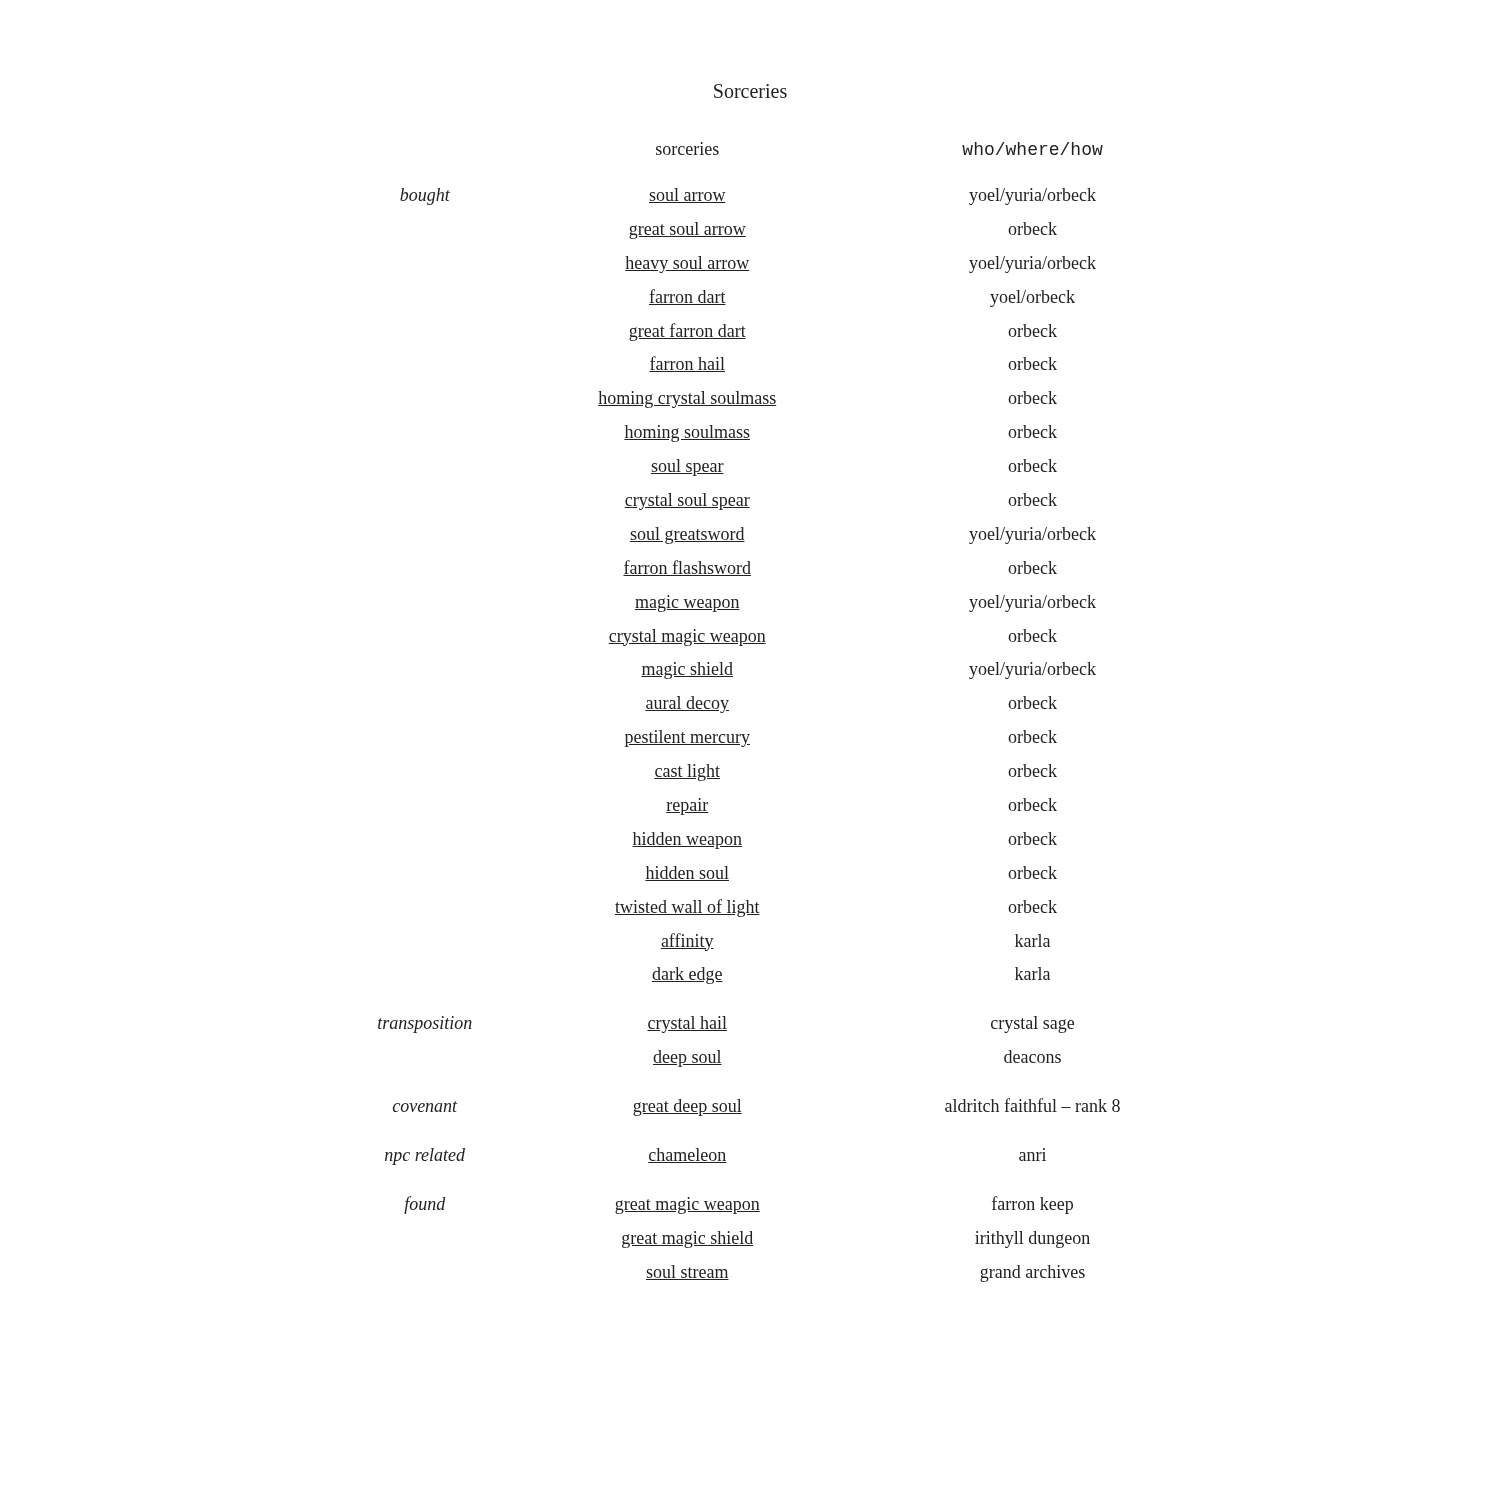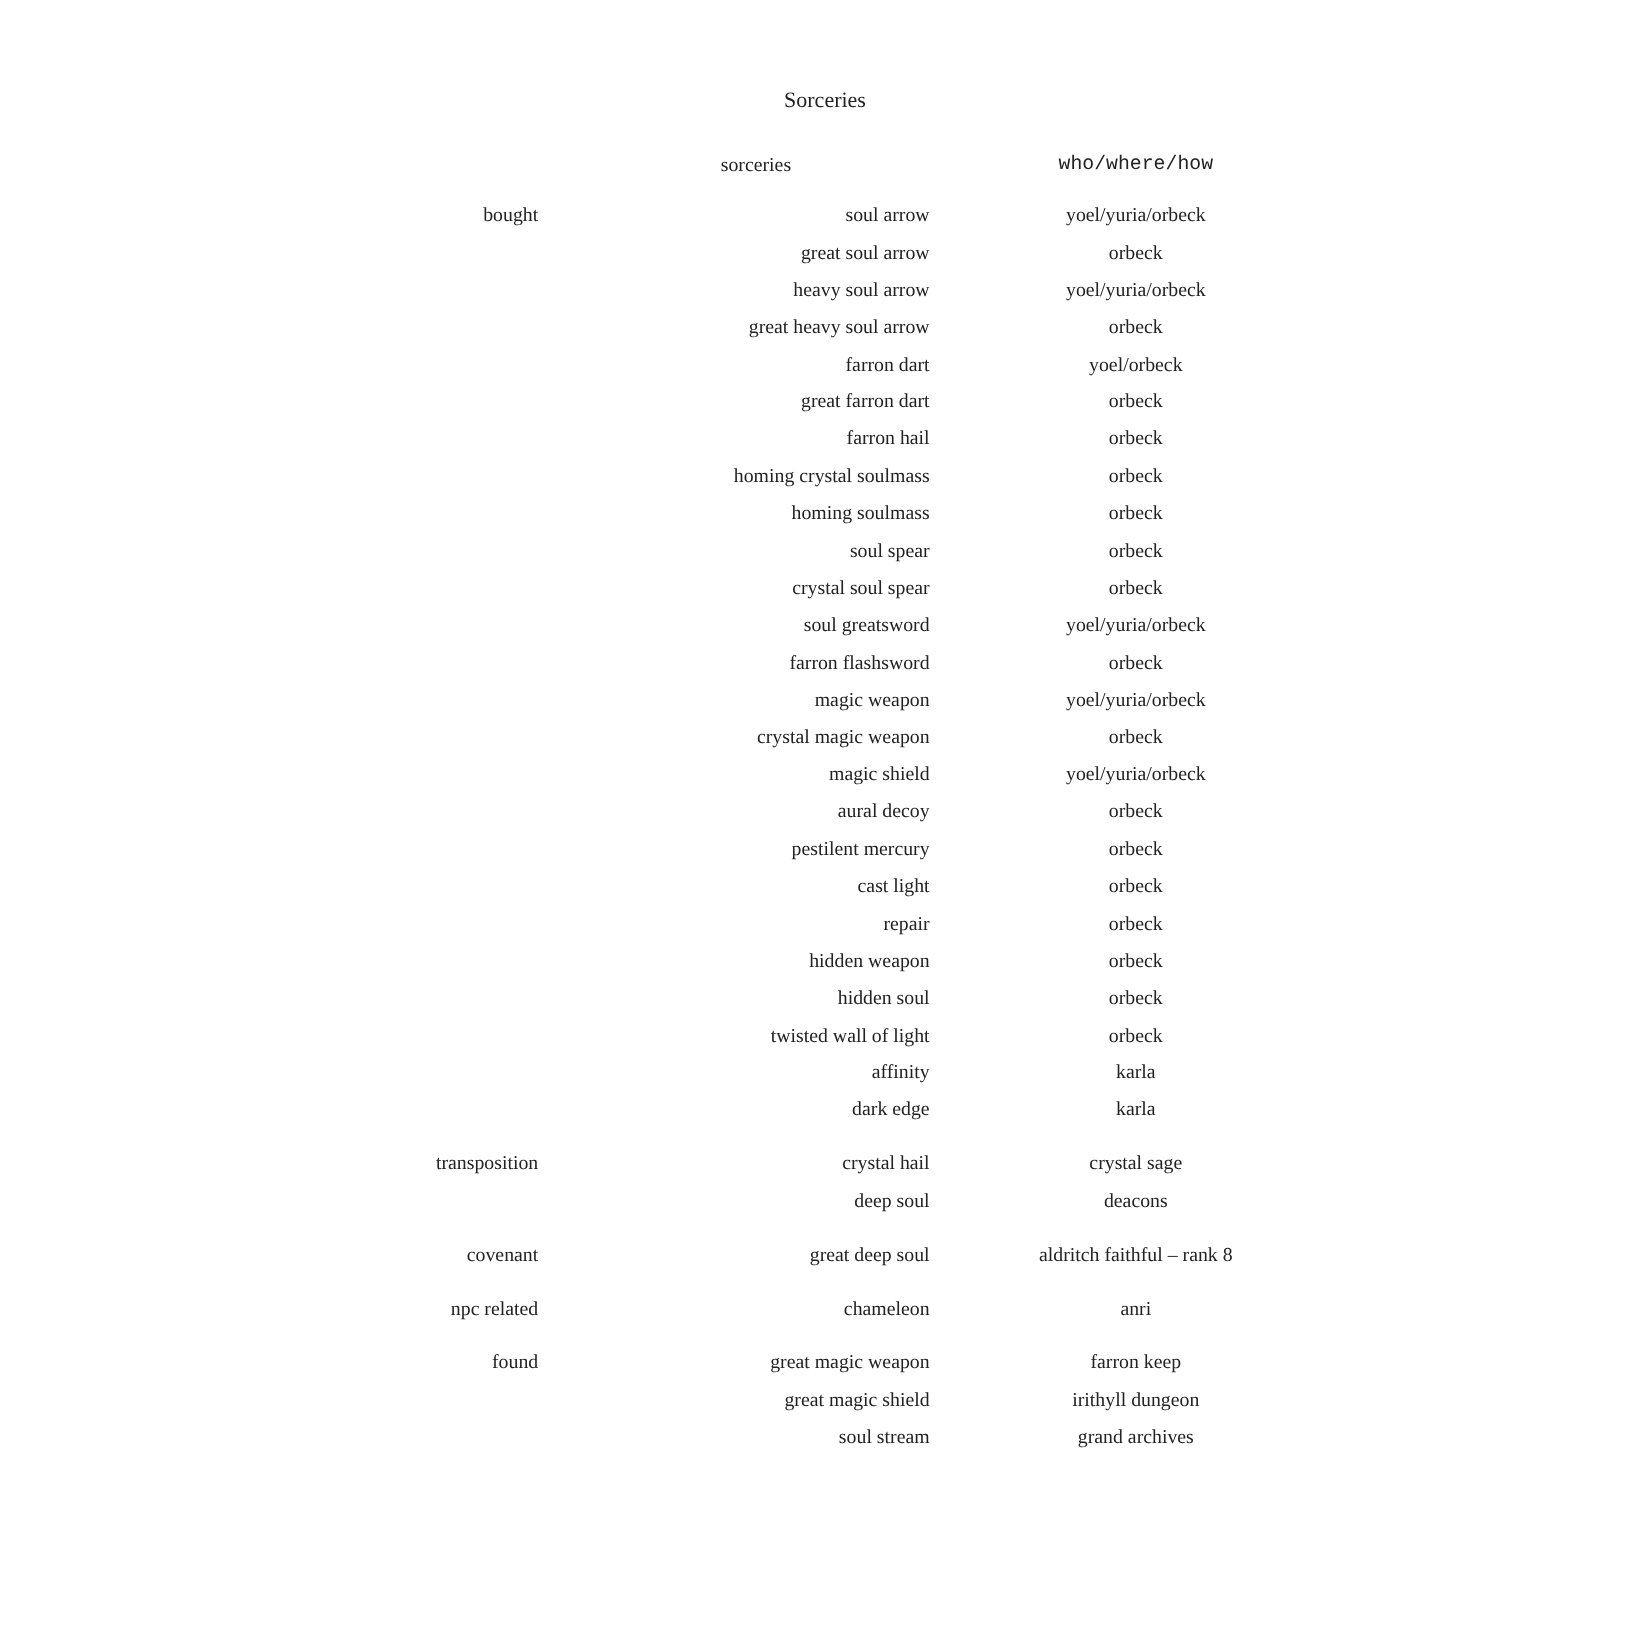--- a/index.html
+++ b/index.html
@@ -52,27 +52,29 @@
       width: 320px;
       text-align: center;
       font-family: Liberation Mono, monospace;
     }
     td {
       padding: 3px 20px;
       font-size: 18px;
       line-height: 1.55;
     }
     .td-category {
-      text-align: right;
+      text-align: center;
       vertical-align: top;
       padding-left: 60px;
       padding-top: 4px;
+      font-style: italic;
     }
     .td-sorcery {
-      text-align: right;
+      text-align: center;
+      text-decoration: underline;
     }
     .td-source {
       text-align: center;
     }
     .section-gap td {
       padding-top: 18px;
     }
   </style>
 </head>
 <body>
@@ -99,25 +101,20 @@
             <td class="td-sorcery">great soul arrow</td>
             <td class="td-source">orbeck</td>
           </tr>
           <tr>
             <td class="td-category"></td>
             <td class="td-sorcery">heavy soul arrow</td>
             <td class="td-source">yoel/yuria/orbeck</td>
           </tr>
           <tr>
             <td class="td-category"></td>
-            <td class="td-sorcery">great heavy soul arrow</td>
-            <td class="td-source">orbeck</td>
-          </tr>
-          <tr>
-            <td class="td-category"></td>
             <td class="td-sorcery">farron dart</td>
             <td class="td-source">yoel/orbeck</td>
           </tr>
           <tr>
             <td class="td-category"></td>
             <td class="td-sorcery">great farron dart</td>
             <td class="td-source">orbeck</td>
           </tr>
           <tr>
             <td class="td-category"></td>

